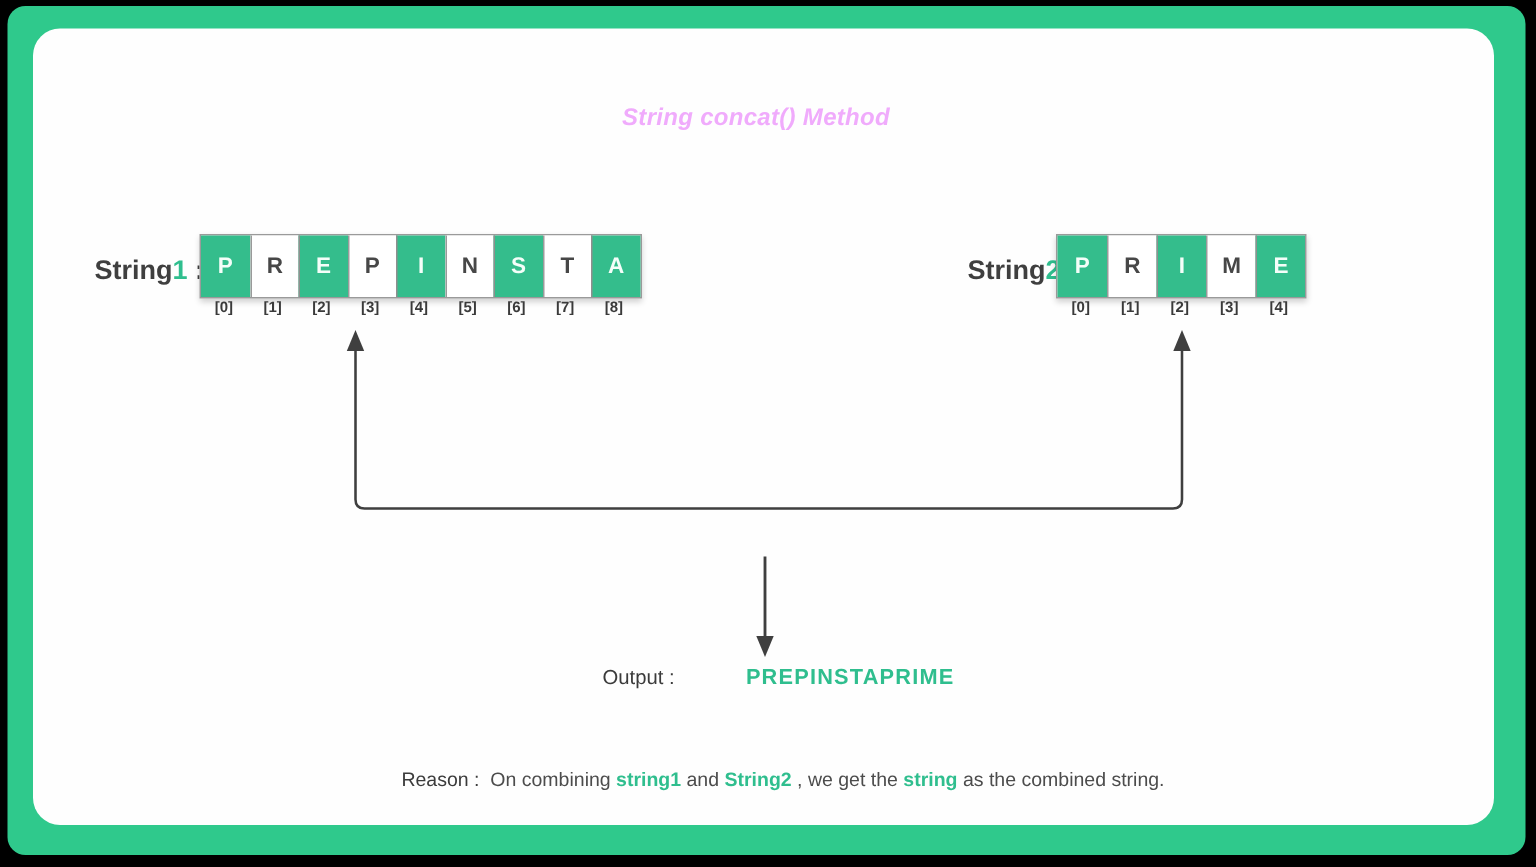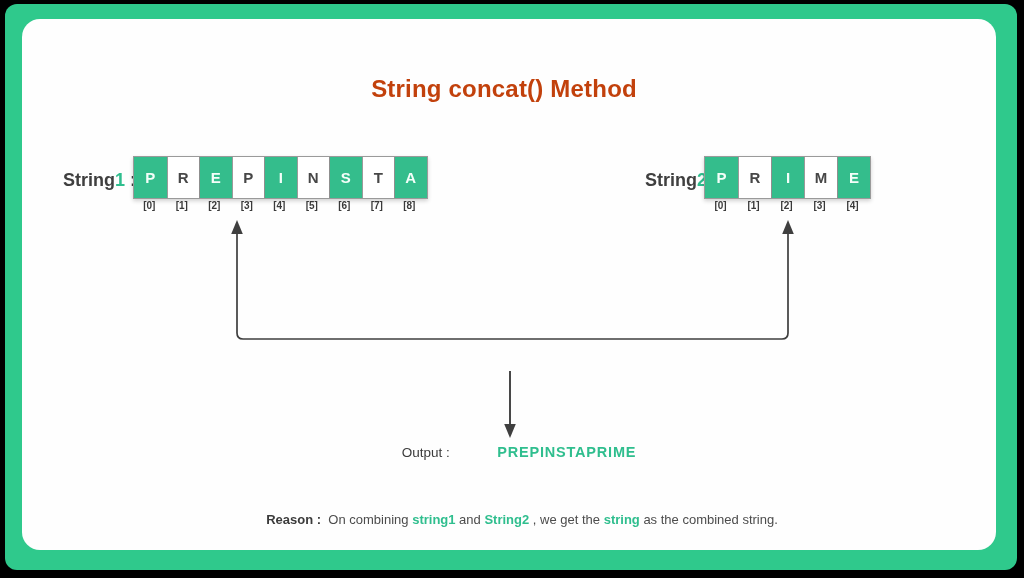--- a/index.html
+++ b/index.html
@@ -8,21 +8,21 @@
     --text-green:#2fbe8e;
     --dark:#3d3d3d;
   }
   html,body{margin:0;padding:0;background:#000;}
   body{font-family:"Liberation Sans", sans-serif;}
   .stage{position:relative;width:1024px;height:578px;background:#000;overflow:hidden;}
   .frame{position:absolute;left:5px;top:4px;width:1012px;height:566px;background:var(--green);border-radius:12px;}
   .card{position:absolute;left:22px;top:19px;width:974px;height:531px;background:#fefefe;border-radius:18px;}
 
   .page-title{position:absolute;top:59px;left:504px;transform:translateX(-50%);
-    font-size:24px;font-weight:800;color:#c2410c;letter-spacing:0.2px;white-space:pre;}
+    font-size:16px;font-weight:800;color:#f0abfc;letter-spacing:0.2px;white-space:pre;font-style:italic;}
 
   .slabel{position:absolute;font-size:18px;font-weight:700;color:#3f3f3f;white-space:pre;}
   .slabel .num{color:var(--text-green);}
 
   .strip{position:absolute;top:156px;display:flex;border:1px solid #9a9a9a;
     box-shadow:0 2px 4px rgba(0,0,0,0.18);background:#fff;}
   .cell{height:41px;display:flex;align-items:center;justify-content:center;
     font-size:15px;font-weight:700;box-sizing:border-box;}
   .strip1 .cell{width:32.5px;}
   .strip2 .cell{width:33px;}
@@ -40,21 +40,21 @@
   .cline{position:absolute;transform:translateX(-50%);white-space:pre;}
   .note{top:314px;left:531px;font-size:13.5px;font-weight:600;color:var(--dark);}
   .code{top:347px;left:520px;font-size:13.5px;font-weight:700;color:var(--dark);}
   .outline-row{top:444px;left:519px;font-size:13.5px;}
   .outline-row .olabel{font-weight:400;color:#3b3b3b;}
   .outline-row .ovalue{font-weight:700;color:var(--text-green);font-size:14.5px;letter-spacing:0.8px;margin-left:40px;}
   .reason{top:512px;left:522px;font-size:13px;color:#4c4c4c;}
 
   .s-dark{color:var(--dark);}
   .s-green{color:var(--text-green);}
-  .s-bold-dark{color:#3b3b3b;font-weight:700;}
+  .s-bold-dark{color:#3b3b3b;font-weight:400;}
   .s-bold-green{color:var(--text-green);font-weight:700;}
   .reason .s-dark{color:#4c4c4c;font-weight:400;}
 </style>
 </head>
 <body>
 
 <div class="stage">
   <div class="frame"></div>
   <div class="card"></div>
 

